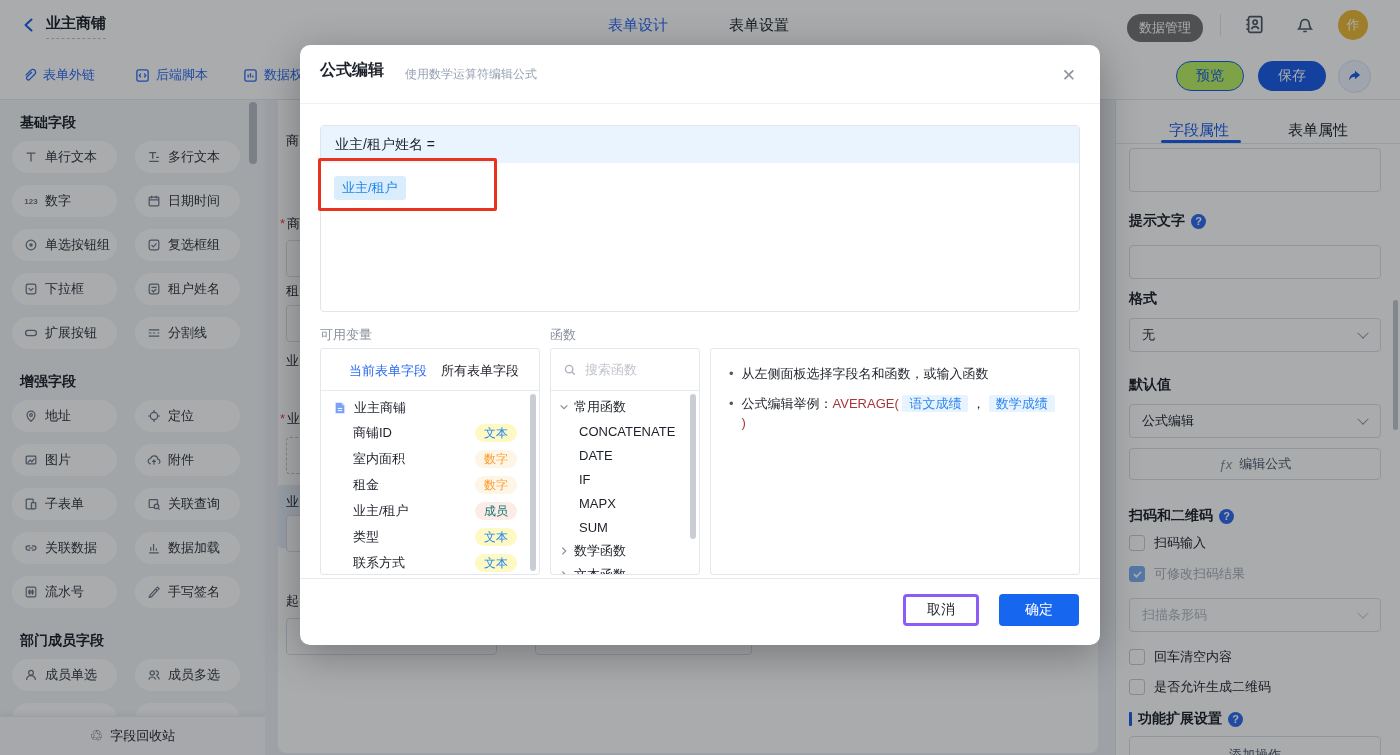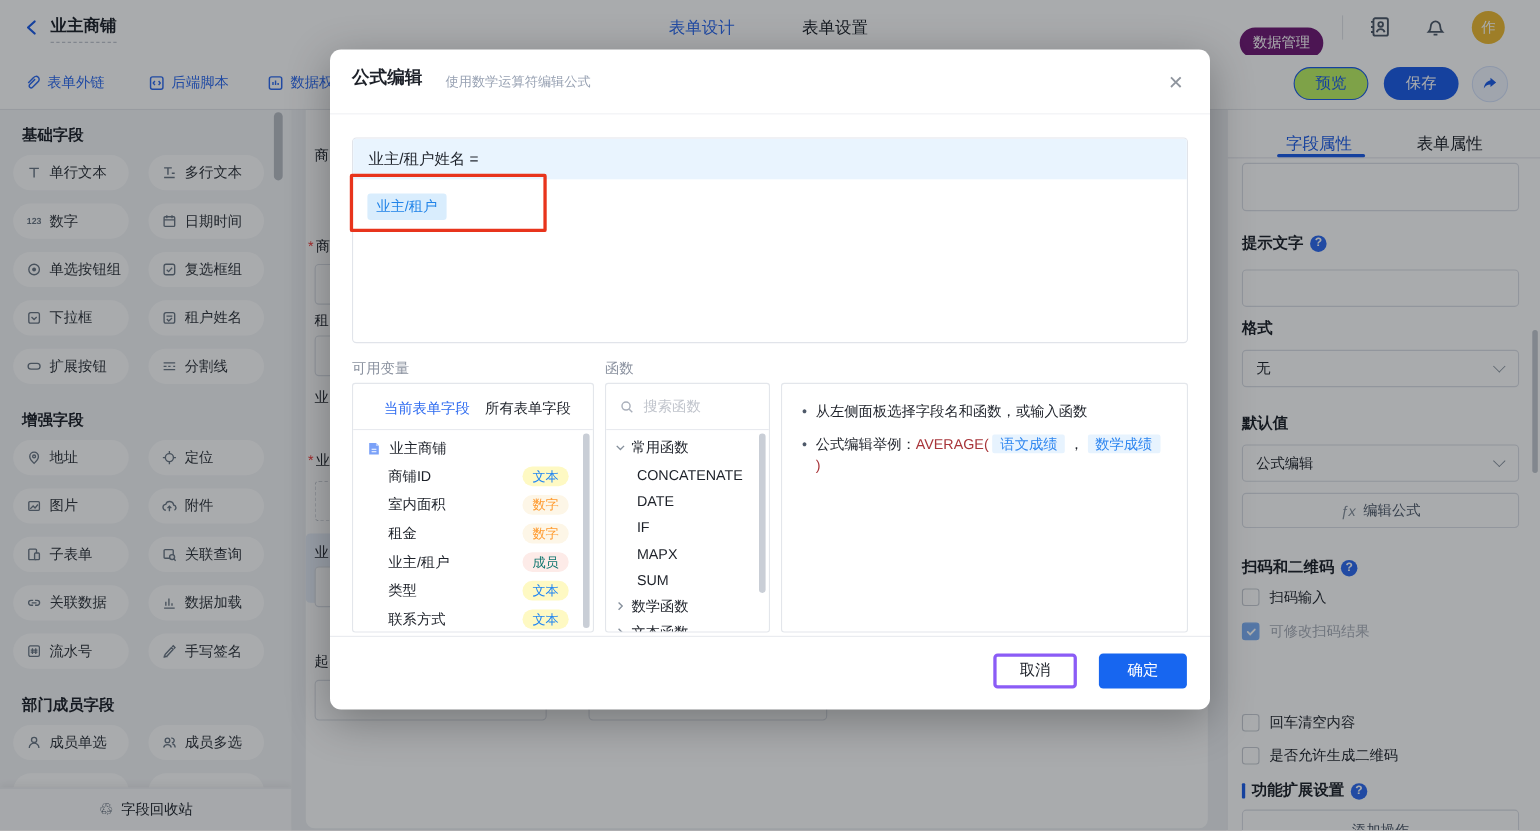--- a/index.html
+++ b/index.html
@@ -72,21 +72,21 @@
 
   <header class="topnav">
     <span class="abs" style="left:20px;top:16px;cursor:pointer">
       <svg width="18" height="18" viewBox="0 0 18 18">
           <path d="M11.5 3.5 L5.5 9 L11.5 14.5" fill="none" stroke="#1d5ce8" stroke-width="2" stroke-linecap="round" stroke-linejoin="round"></path>
         </svg>
     </span>
     <span class="nav-title">业主商铺</span>
     <span class="nav-tab" style="left:608px;color:#2e6bf0">表单设计</span>
     <span class="nav-tab" style="left:729px">表单设置</span>
-    <button class="pillbtn abs" style="left:1127px;top:25px;width:76px;height:28px;background:#701a75;color:#fff;border:none;cursor:pointer">数据管理</button>
+    <button class="pillbtn abs" style="left:1127px;top:14px;width:76px;height:28px;background:#737373;color:#fff;border:none;cursor:pointer">数据管理</button>
     <span class="abs" style="left:1220px;top:14px;width:1px;height:22px;background:#e2e4e9"></span>
     <span class="abs" style="left:1244px;top:14px;cursor:pointer">
       <svg width="21" height="21" viewBox="0 0 16 16" fill="none" stroke="#4e5969" stroke-width="1.3">
           <rect x="3.5" y="2" width="10" height="12" rx="1.2"></rect>
           <circle cx="8.5" cy="6.3" r="1.6"></circle>
           <path d="M5.8 11.6a2.8 2.8 0 0 1 5.4 0M1.8 4.5h2M1.8 8h2M1.8 11.5h2"></path>
         </svg>
     </span>
     <span class="abs" style="left:1295px;top:14px;cursor:pointer">
       <svg width="20" height="20" viewBox="0 0 16 16" fill="none" stroke="#4e5969" stroke-width="1.3">
@@ -402,20 +402,24 @@
         <span>扫码输入</span>
       </div>
     <div class="cbrow" style="top:465px;color:#a9aeb8">
         <span class="cbox on">
           <svg width="11" height="11" viewBox="0 0 12 12">
             <path d="M2.5 6l2.4 2.4L9.5 3.6" fill="none" stroke="#fff" stroke-width="1.8" stroke-linecap="round"></path>
           </svg>
         </span>
         <span>可修改扫码结果</span>
       </div>
+    <div class="rb-select" style="top:498px;color:#b3b8c2">
+        <span>扫描条形码</span>
+        <span class="chev" style="border-color:#c4c8d0"></span>
+      </div>
     <div class="cbrow" style="top:548px">
         <span class="cbox"></span>
         <span>回车清空内容</span>
       </div>
     <div class="cbrow" style="top:578px">
         <span class="cbox"></span>
         <span>是否允许生成二维码</span>
       </div>
 
     <div class="rb-label abs" style="left:13px;top:610px">

